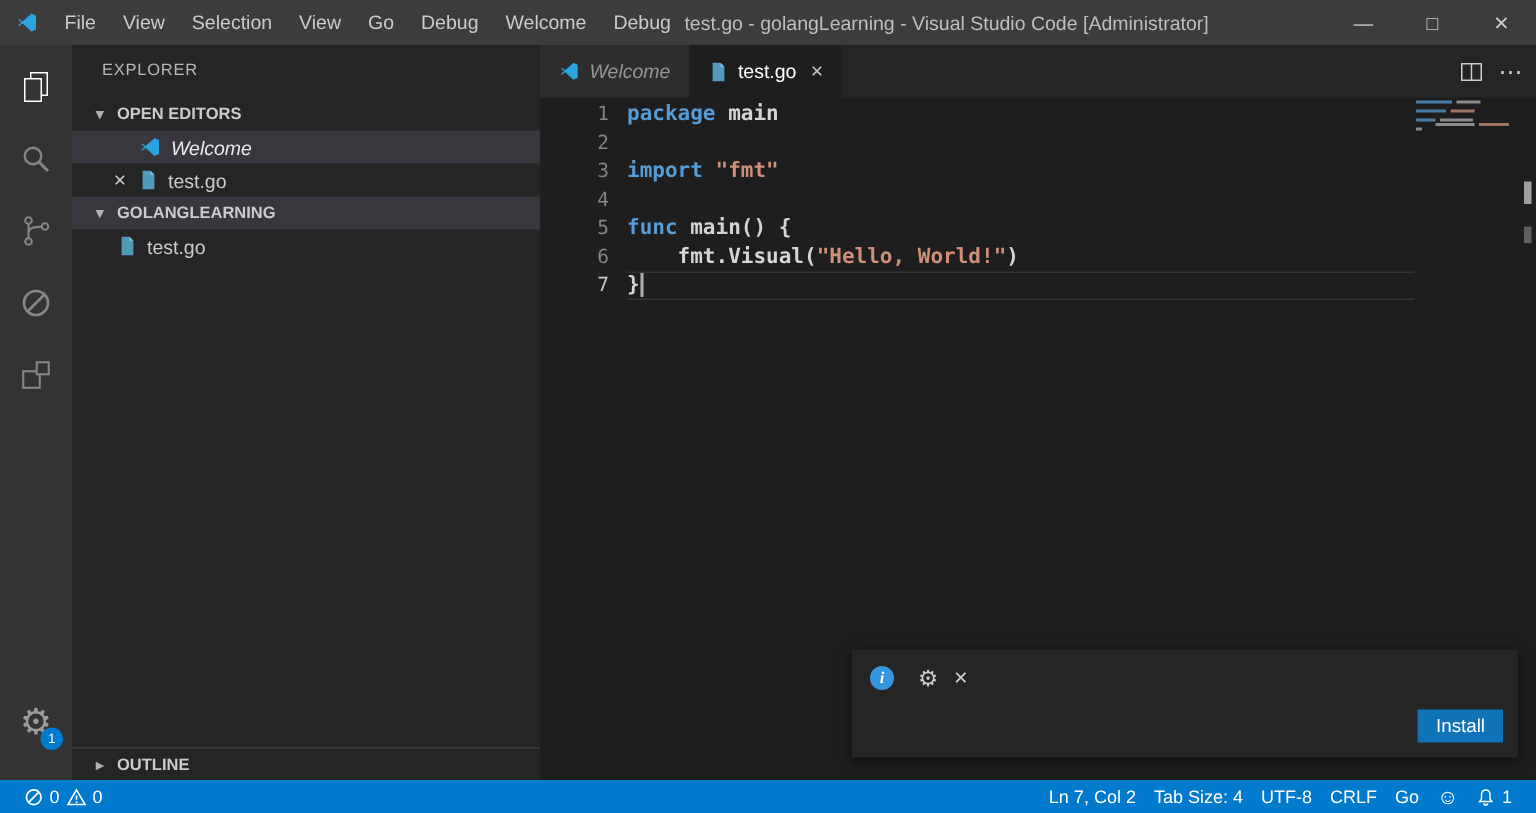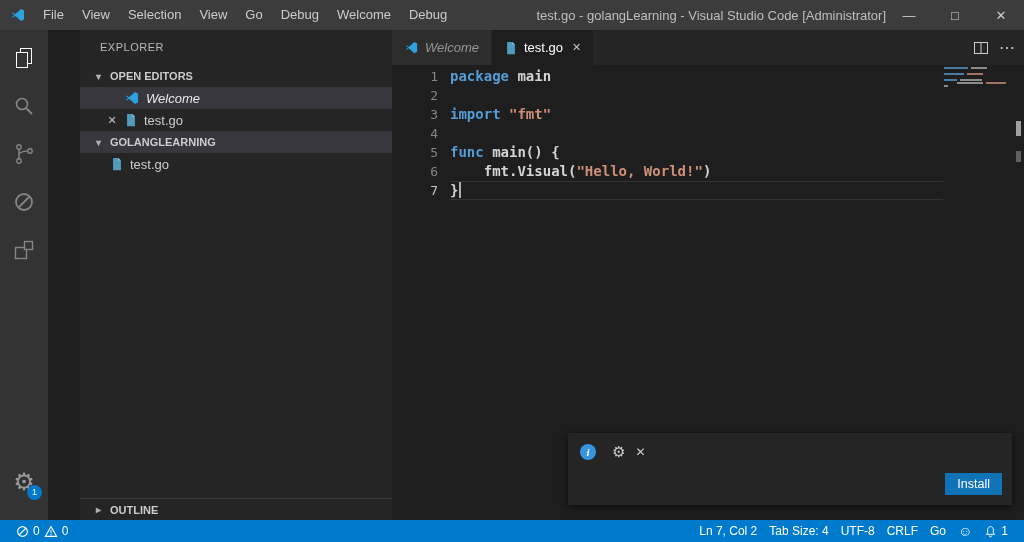--- a/index.html
+++ b/index.html
@@ -3,36 +3,36 @@
 <meta charset="utf-8">
 <style>
   * { margin:0; padding:0; box-sizing:border-box; }
   body { font-family:"Liberation Sans", sans-serif; background:#000; }
   .screen { width:1024px; height:542px; position:relative; overflow:hidden; background:#1e1e1e; display:flex; flex-direction:column; }
 
   
   .titlebar { height:30px; background:#3c3c3c; display:flex; align-items:center; color:#cccccc; font-size:13px; flex:0 0 30px; }
   .tb-logo { width:16px; height:16px; margin:0 8px 0 10px; flex:0 0 auto; }
   .menu-item { padding:0 9px; height:30px; line-height:30px; cursor:default; }
-  .tb-title { flex:1; text-align:right; color:#bfbfbf; white-space:nowrap; overflow:hidden; }
+  .tb-title { flex:1; text-align:left; color:#bfbfbf; white-space:nowrap; overflow:hidden; }
   .win-controls { display:flex; height:30px; }
   .win-btn { width:46px; height:30px; display:flex; align-items:center; justify-content:center; font-size:13px; color:#cccccc; }
 
   
   .main { flex:1; display:flex; min-height:0; }
 
   
   .activitybar { width:48px; background:#333333; display:flex; flex-direction:column; align-items:center; padding-top:4px; position:relative; }
   .ab-icon { width:48px; height:48px; display:flex; align-items:center; justify-content:center; color:#858585; }
   .ab-icon.active { color:#ffffff; }
   .ab-gear { margin-top:auto; margin-bottom:24px; position:relative; color:#9b9b9b; font-size:24px; width:48px; text-align:center; }
   .ab-badge { position:absolute; right:6px; bottom:-4px; min-width:15px; height:15px; border-radius:50%; background:#007acc; color:#fff; font-size:9px; line-height:15px; text-align:center; font-family:"Liberation Sans",sans-serif; }
 
   
-  .sidebar { width:312px; background:#252526; color:#cccccc; font-size:13px; position:relative; overflow:hidden;margin-left:32px; }
+  .sidebar { width:312px; background:#252526; color:#cccccc; font-size:13px; position:relative; overflow:hidden; }
   .sb-title { height:35px; line-height:35px; padding-left:20px; font-size:11px; color:#b8b8b8; letter-spacing:0.5px; }
   .sb-row { height:22px; display:flex; align-items:center; padding-left:16px; cursor:default; white-space:nowrap; }
   .sb-section { font-size:11px; font-weight:bold; color:#cccccc; }
   .sb-arrow { width:14px; font-size:10px; color:#b0b0b0; flex:0 0 14px; }
   .sb-row .fileicon { margin-right:6px; flex:0 0 auto; }
   .row-selected { background:#37373d; }
   .row-welcome { padding-left:44px; }
   .row-welcome .label { font-style:italic; color:#e9e9e9; }
   .row-openfile { padding-left:24px; }
   .row-close { width:16px; color:#c5c5c5; font-size:11px; margin-right:4px; text-align:center; }

